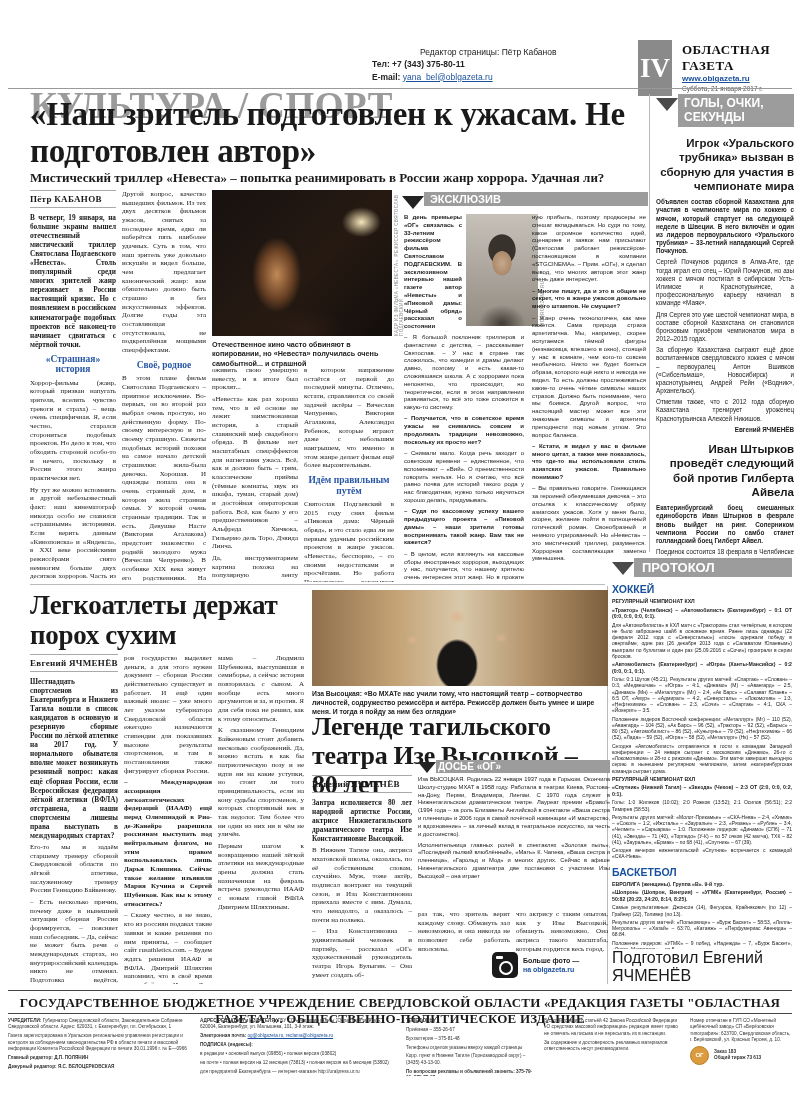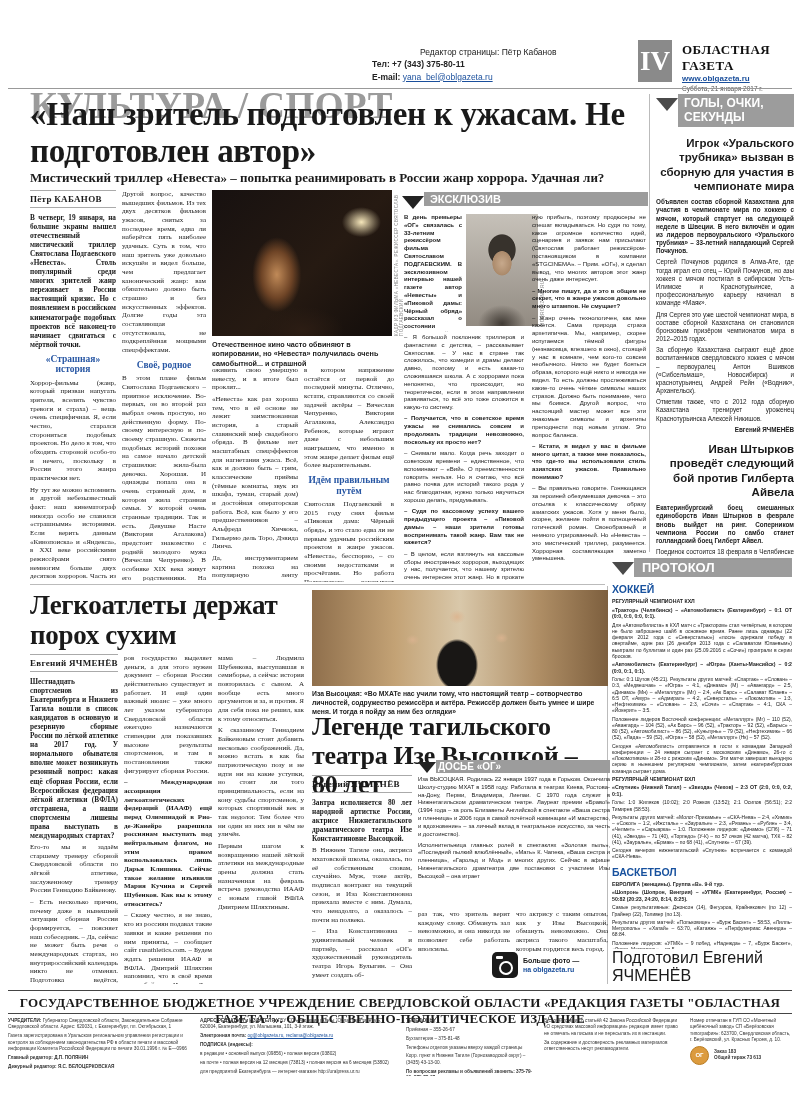--- a/index.html
+++ b/index.html
@@ -112,21 +112,21 @@
 
   <div class="abs section-title" style="left:30px;top:42px;">КУЛЬТУРА / СПОРТ</div>
   <div class="abs ed-block" style="left:372px;top:46px;width:190px;">
     <div style="font-weight:normal;padding-left:48px;">Редактор страницы: Пётр Кабанов</div>
     <div style="font-weight:bold;">Тел: +7 (343) 375-80-11</div>
     <div>
       <b>E-mail:</b>
       <span class="blue">yana_bel@oblgazeta.ru</span>
     </div>
   </div>
-  <div class="abs page-num" style="left:638px;top:40px;width:34px;height:42px;">IV</div>
+  <div class="abs page-num" style="left:638px;top:40px;width:34px;height:56px;">IV</div>
   <div class="abs" style="left:682px;top:42px;width:112px;">
     <div class="paper-name">ОБЛАСТНАЯ ГАЗЕТА</div>
     <div class="site-link">www.oblgazeta.ru</div>
     <div class="date-line">Суббота, 21 января 2017 г.</div>
   </div>
   <div class="hline" style="left:8px;top:88px;width:784px;"></div>
 
   <div class="abs headline" style="left:30px;top:96px;width:605px;">«Наш зритель подготовлен к ужасам. Не подготовлен автор»</div>
   <div class="abs subtitle" style="left:30px;top:170px;width:605px;">Мистический триллер «Невеста» – попытка реанимировать в России жанр хоррора. Удачная ли?</div>
 

